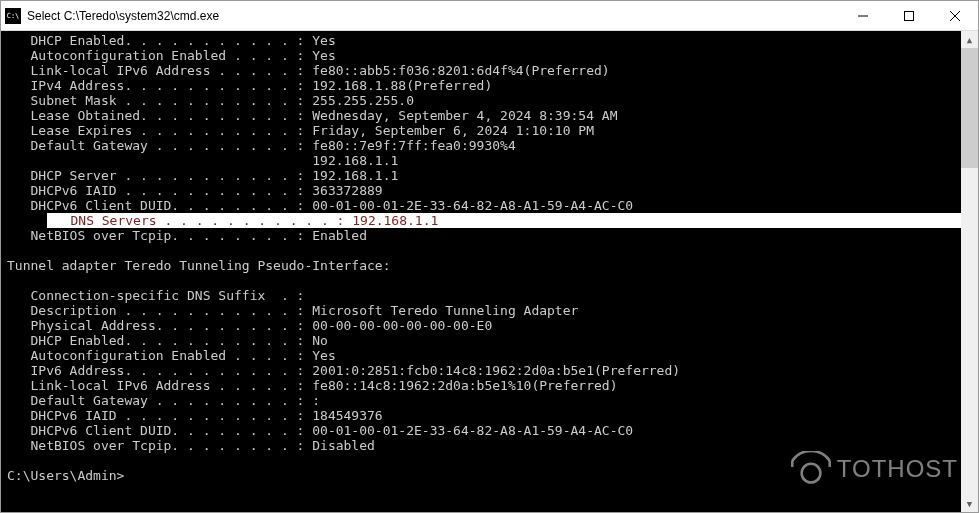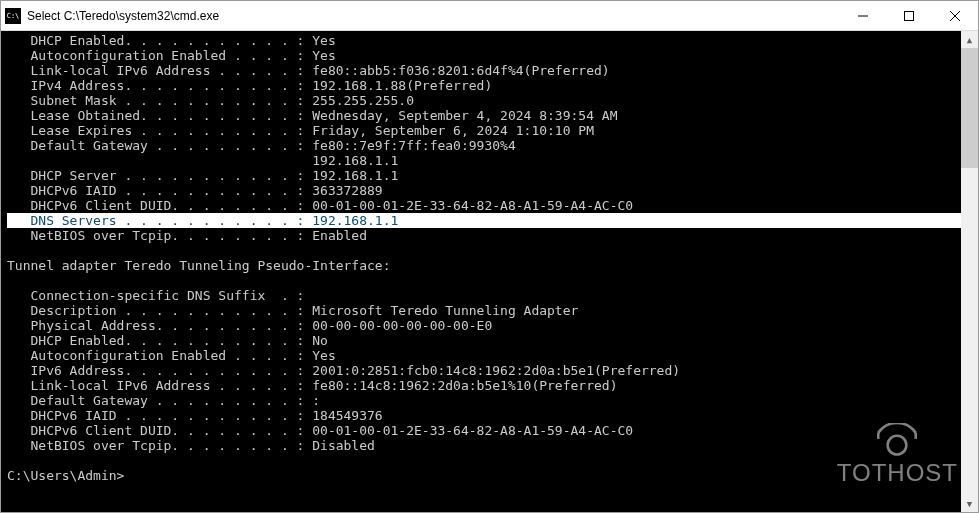--- a/index.html
+++ b/index.html
@@ -10,23 +10,23 @@
 .title-text { flex: 1; }
 .ctrl-btn { width: 46px; height: 30px; display: flex; align-items: center; justify-content: center; font-family: "Segoe UI", sans-serif; }
 .terminal-wrap { flex: 1; display: flex; background: #000; position: relative; overflow: hidden; justify-content: flex-end; }
 .terminal { flex: 1; background: #000; color: #ccc; padding: 2px 0 2px 6px; font-family: Consolas, monospace; font-size: 13px; line-height: 15px; white-space: pre; overflow: hidden; }
 .scrollbar { width: 17px; background: #f0f0f0; position: relative; }
 .scroll-thumb { width: 100%; height: 200px; background: #cdcdcd; position: absolute; top: 0; }
 .scroll-arrow { width: 17px; height: 17px; background: #f0f0f0; display: flex; align-items: center; justify-content: center; font-size: 9px; color: #606060; position: absolute; }
 .arrow-up { top: 0; }
 .arrow-down { bottom: 0; }
 .line { display: block; min-height: 15px; }
-.sel { background: #fff; color: #0c4a6e; }
+.sel { background: #fff; color: #7f1d1d; margin-left: 40px; }
 .blank { min-height: 15px; }
-.watermark { position: absolute; right: 20px; bottom: 25px; color: rgba(255,255,255,0.5); font-family: "Segoe UI", sans-serif; font-size: 24px; letter-spacing: 1px; display: flex; align-items: center; gap: 0; pointer-events: none; flex-direction: column; }
+.watermark { position: absolute; right: 20px; bottom: 25px; color: rgba(255,255,255,0.5); font-family: "Segoe UI", sans-serif; font-size: 24px; letter-spacing: 1px; display: flex; align-items: center; gap: 0; pointer-events: none; }
 .watermark svg { width: 52px; height: 36px; }
 </style>
 </head>
 <body>
 
 <div class="window">
   <div class="titlebar">
     <div class="app-icon">C:\</div>
     <div class="title-text">Select C:\Teredo\system32\cmd.exe</div>
     <div class="ctrl-btn">

